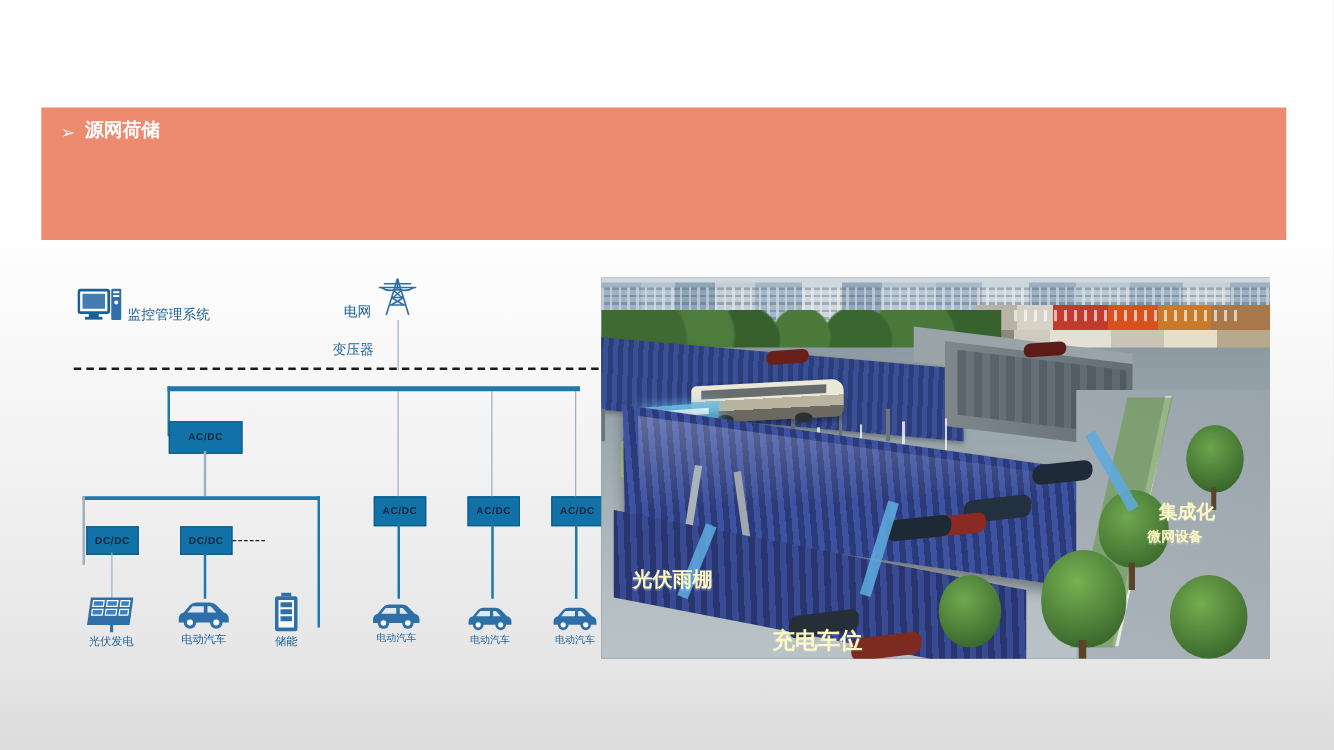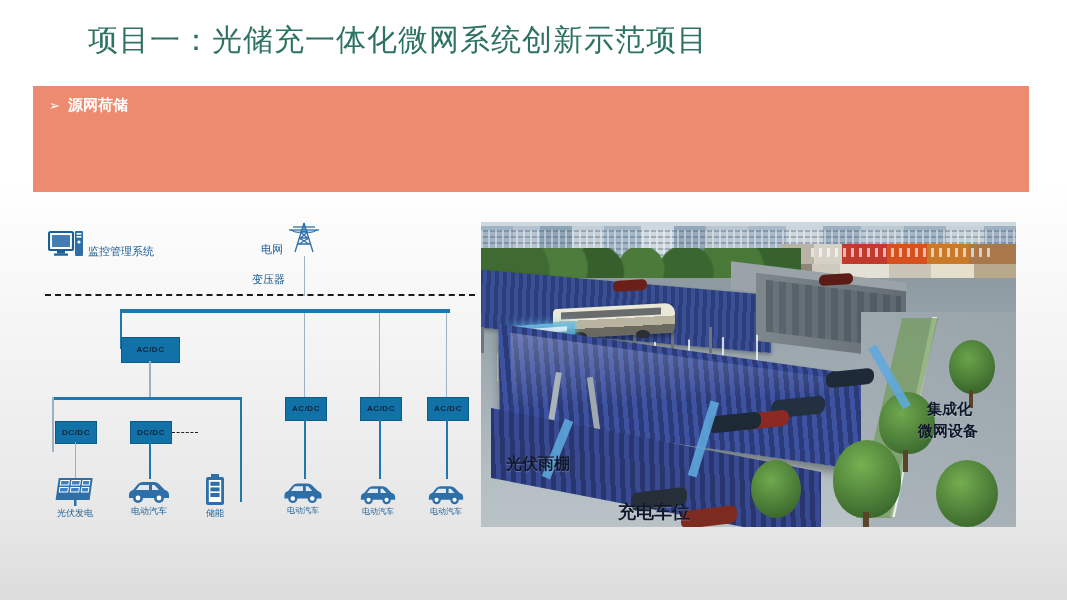--- a/index.html
+++ b/index.html
@@ -39,21 +39,21 @@
   #intro-head .arrow{font-size:13px;line-height:13px;}
   #intro-body{
     font-size:15.2px;line-height:23px;
     text-align:justify;
     text-indent:2em;
     margin-top:2px;
     font-family:"DejaVu Sans","Liberation Sans",sans-serif;
   }
 
   
-  #diagram{position:absolute;left:30px;top:212px;width:450px;height:320px;}
+  #diagram{position:absolute;left:44px;top:212px;width:450px;height:320px;}
   .d-line{position:absolute;background:#1f77ae;}
   .dashed-bus{
     position:absolute;left:15px;top:82px;width:430px;height:0;
     border-top:2px dashed #1a1a1a;
   }
   .dash-short{
     position:absolute;border-top:1.5px dashed #222;height:0;
   }
   .box{
     position:absolute;background:#1272a8;border:1px solid #0d5b87;
@@ -73,32 +73,31 @@
   .icon-wrap{position:absolute;display:flex;flex-direction:column;align-items:center;}
   .icon-wrap svg{display:block;}
 
   
   #photo{
     position:absolute;left:481px;top:222px;width:535px;height:305px;
     overflow:hidden;background:#6f7d86;
   }
   .ph{position:absolute;}
   .photo-label{
-    position:absolute;color:#0f172a;font-weight:bold;white-space:nowrap;
+    position:absolute;color:#fef9c3;font-weight:bold;white-space:nowrap;
     font-family:Liberation Serif, serif;
     text-shadow:0 1px 1px rgba(255,255,255,.25);
   }
   .callout{position:absolute;background:#5fa8dd;opacity:.88;}
 </style>
 </head>
 <body>
 
 <div id="slide">
 
-  <div id="title">项目一：光储充一体化微网系统创新示范项目</div>
 
   <div id="intro-box">
     <div id="intro-head">
       <span class="arrow">➢</span>
       <span>源网荷储</span>
     </div>
   </div>
 
   <div id="diagram">
 
@@ -378,17 +377,17 @@
     <div class="ph" style="left:455px;top:238px;width:62px;height:67px;border-radius:50%;
          background:radial-gradient(circle at 40% 34%,#74ad50,#2c5623);"></div>
 
     <div class="callout" style="left:72px;top:196px;width:9px;height:62px;transform:rotate(22deg);"></div>
     <div class="callout" style="left:218px;top:178px;width:9px;height:78px;transform:rotate(17deg);"></div>
     <div class="callout" style="left:404px;top:120px;width:9px;height:70px;transform:rotate(-30deg);"></div>
 
     <div class="photo-label" style="left:25px;top:232px;font-size:16px;">光伏雨棚</div>
     <div class="photo-label" style="left:137px;top:278px;font-size:18px;">充电车位</div>
     <div class="photo-label" style="left:446px;top:178px;font-size:15px;">集成化</div>
-    <div class="photo-label" style="left:437px;top:200px;font-size:15px;">微网设备</div>
+    <div class="photo-label" style="left:437px;top:200px;font-size:11px;">微网设备</div>
 
   </div>
 
 </div>
 
 </body></html>

